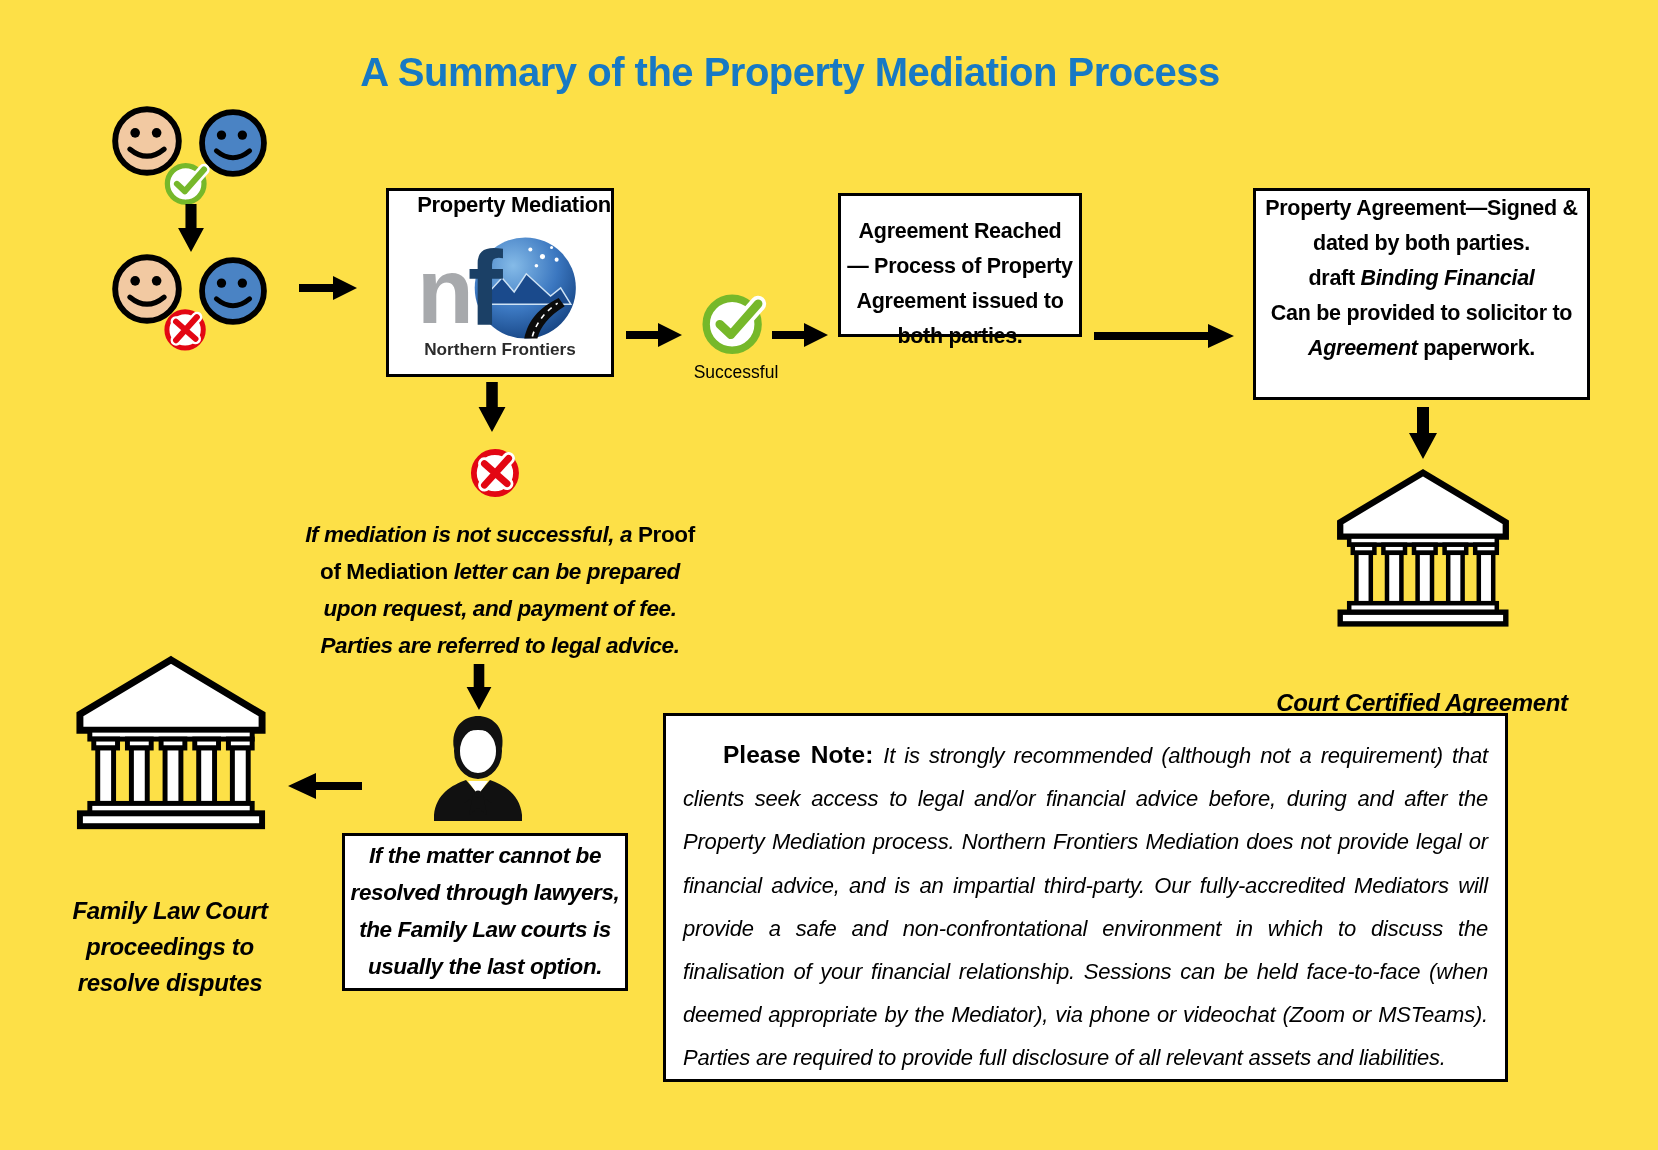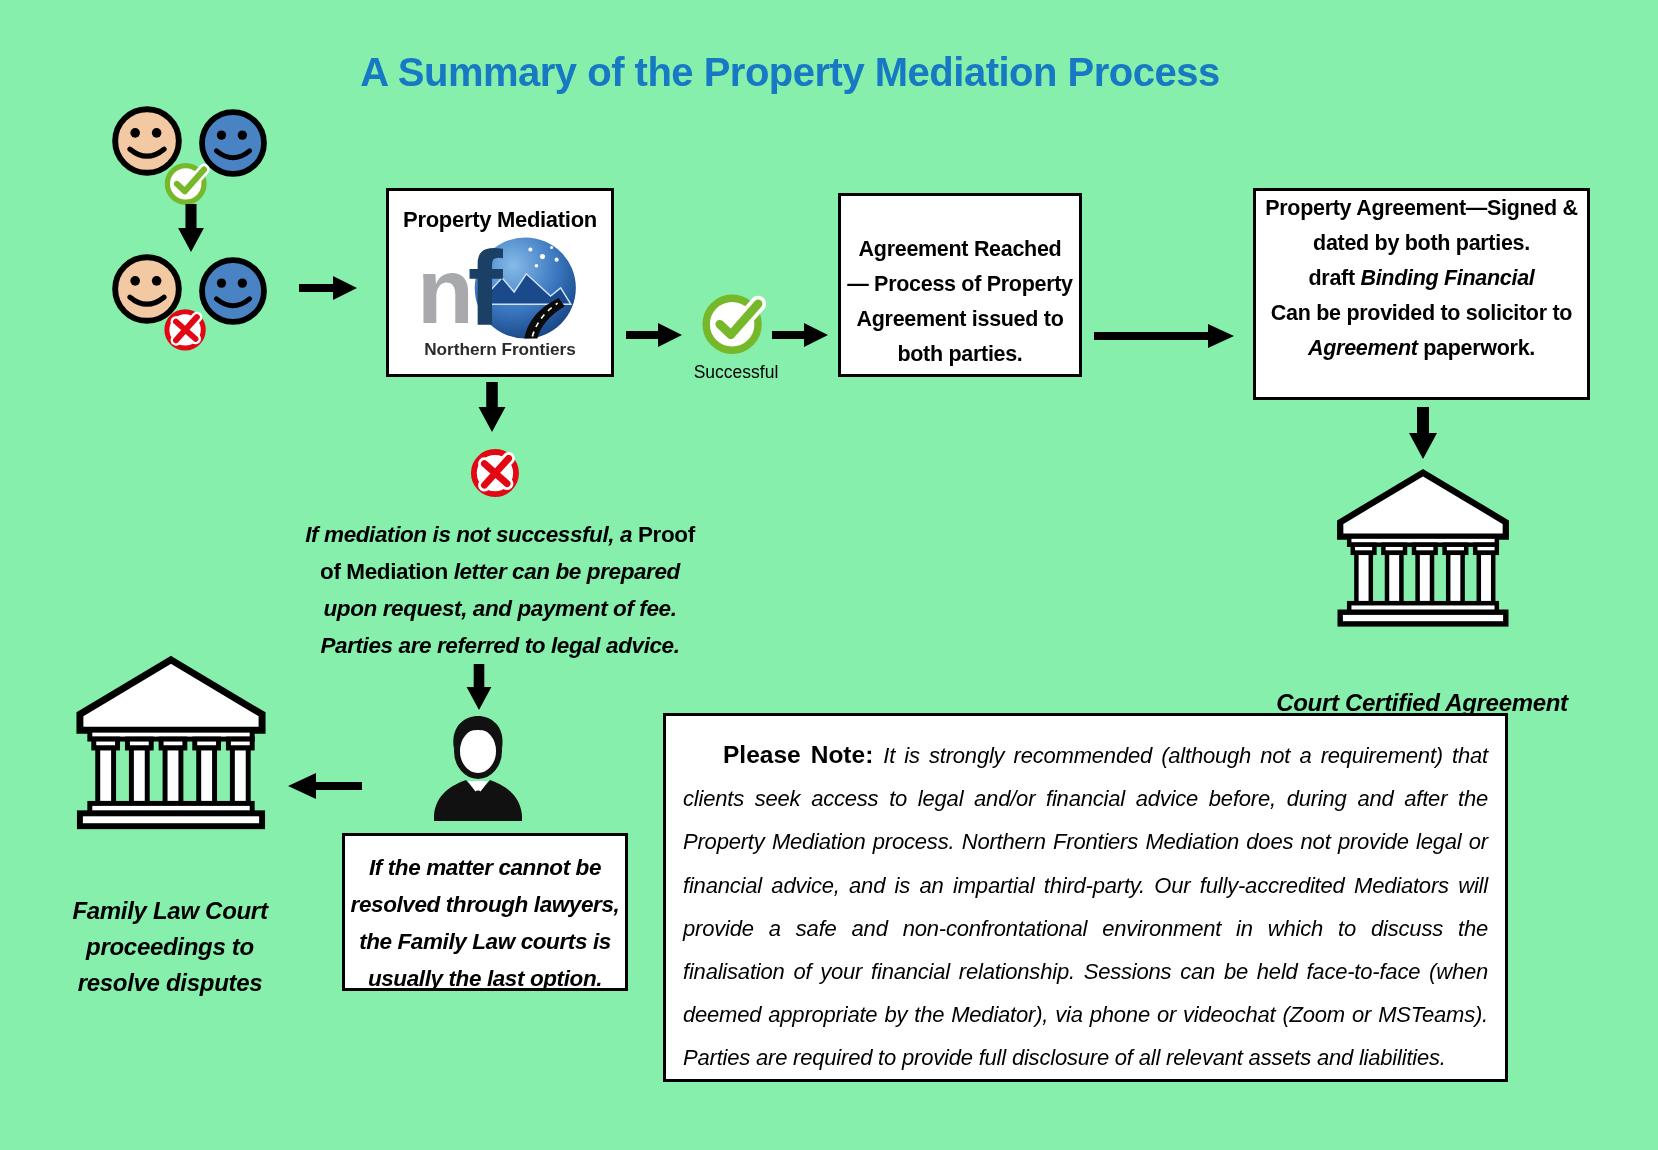--- a/index.html
+++ b/index.html
@@ -1,29 +1,29 @@
 <!DOCTYPE html>
 <html><head>
 <meta charset="utf-8">
 <style>
   html,body{margin:0;padding:0;background:#fff;}
-  .canvas{position:relative;width:1658px;height:1150px;background:#86efac;overflow:hidden;
+  .canvas{position:relative;width:1658px;height:1150px;background:#fde047;overflow:hidden;
           font-family:"Liberation Sans",sans-serif;color:#000;}
   .abs{position:absolute;}
   .title{left:330px;top:50px;width:920px;text-align:center;
          font-size:40px;font-weight:bold;color:#1779c4;letter-spacing:-0.5px;}
   .box{position:absolute;border:3px solid #000;background:#fff;box-sizing:border-box;}
   .boxline{white-space:nowrap;text-align:center;}
   .bold-lines{font-weight:bold;font-size:21.5px;line-height:35px;letter-spacing:-0.3px;}
-  .mediation-title{margin-top:16px;text-align:center;font-weight:bold;font-size:22px;letter-spacing:-0.3px;}
+  .mediation-title{margin-top:1px;text-align:right;font-weight:bold;font-size:22px;letter-spacing:-0.3px;}
   .successful{left:672px;top:360px;width:128px;text-align:center;font-size:17.5px;}
   .fail-text{left:280px;top:516px;width:440px;text-align:center;font-weight:bold;
              font-size:22.5px;line-height:37px;letter-spacing:-0.4px;}
   .it{font-style:italic;}
-  .lawyer-box-text{padding-top:13px;font-style:italic;font-weight:bold;font-size:22.5px;line-height:37px;letter-spacing:-0.4px;}
+  .lawyer-box-text{padding-top:1px;font-style:italic;font-weight:bold;font-size:22.5px;line-height:37px;letter-spacing:-0.4px;}
   .caption-label{text-align:center;font-weight:bold;font-style:italic;font-size:24px;line-height:36px;letter-spacing:-0.3px;margin-top:29px;}
   .note-box{left:663px;top:713px;width:845px;height:369px;padding:17px 17px 0 17px;}
   .note-p{margin:0;text-align:justify;font-size:22px;line-height:43.2px;font-style:italic;letter-spacing:-0.2px;}
   .note-head{font-style:normal;font-weight:bold;font-size:24.5px;padding-right:10px;letter-spacing:0;margin-left:40px;}
   svg{display:block;}
 </style>
 </head>
 <body>
 
 <div class="canvas">
@@ -107,21 +107,21 @@
     <circle cx="52" cy="57" r="42" fill="#fff" stroke="#76b82a" stroke-width="12"></circle>
     <path d="M32 57 L50 74 L94 24" fill="none" stroke="#fff" stroke-width="26" stroke-linecap="round"></path>
     <path d="M32 57 L50 74 L94 24" fill="none" stroke="#76b82a" stroke-width="14" stroke-linecap="round" stroke-linejoin="round"></path>
   </svg>
   <div class="abs successful" style="top: 362px;">Successful</div>
 
   <svg class="abs" style="left:772px;top:322px;" width="56" height="26" viewBox="0 0 56 26">
     <polygon points="0,9 32,9 32,1 56,13 32,25 32,17 0,17" fill="#000"></polygon>
   </svg>
 
-  <div class="box bold-lines" style="left:838px;top:193px;width:244px;height:184px;padding-top:36px;">
+  <div class="box bold-lines" style="left:838px;top:193px;width:244px;height:144px;padding-top:18px;">
     <div class="boxline">Agreement Reached</div>
     <div class="boxline">— Process of Property</div>
     <div class="boxline">Agreement issued to</div>
     <div class="boxline">both parties.</div>
   </div>
 
   <svg class="abs" style="left:1094px;top:323px;" width="140" height="26" viewBox="0 0 140 26">
     <polygon points="0,9 114,9 114,1 140,13 114,25 114,17 0,17" fill="#000"></polygon>
   </svg>
 

